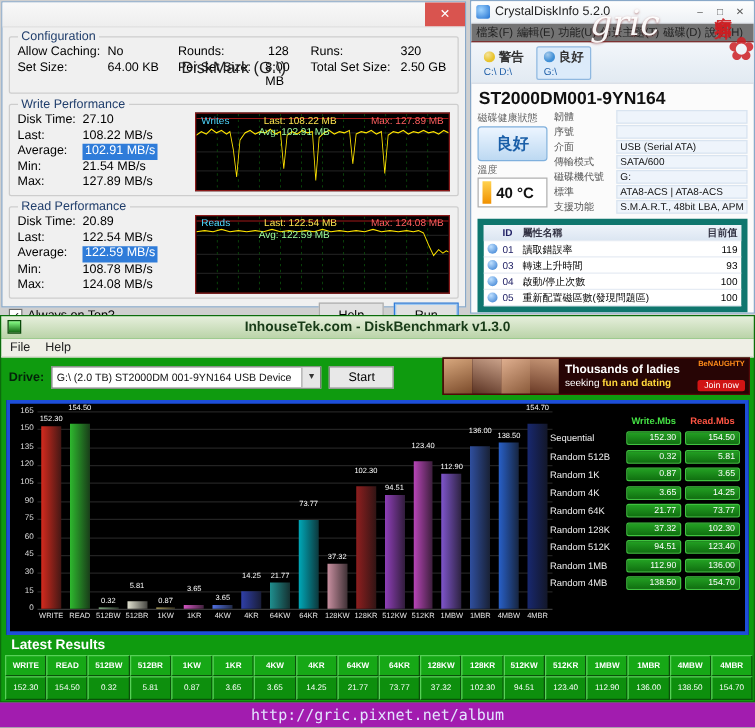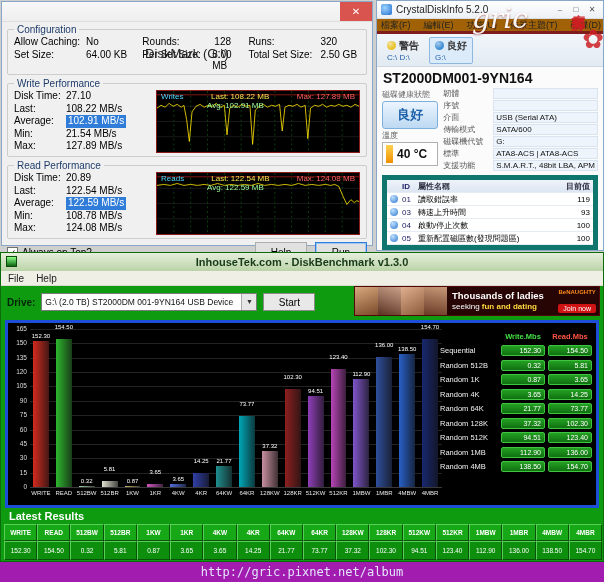--- a/index.html
+++ b/index.html
@@ -41,21 +41,21 @@
   .btn{min-width:52px;height:20px;background:#e1e1e1;border:1px solid #adadad;font-size:10px;font-family:inherit;color:#000;}
   .btn.help{margin-left:auto;}
   .btn.run{margin-left:8px;border:1px solid #2f7cd9;box-shadow:0 0 0 1px #9cc8f2 inset;}
 
   
   .cdi{left:376px;top:0;width:228px;height:251px;background:#fbfbfb;border:1px solid #89a8c8;overflow:hidden;}
   .cdi-titlebar{height:18px;display:flex;align-items:center;gap:4px;padding:0 4px;background:linear-gradient(#fefefe,#edf1f5);border-bottom:1px solid #d8dee6;font-size:10px;color:#222;}
   .cdi-appicon{width:11px;height:11px;border-radius:2px;background:radial-gradient(circle at 35% 35%,#9fd4ff,#1f6fd0);}
   .winbtns{margin-left:auto;display:flex;gap:2px;}
   .winbtn{width:14px;text-align:center;font-size:8px;color:#555;}
-  .cdi-menubar{height:15px;background:#a16207;border-bottom:3px solid #7f1d1d;display:flex;gap:13px;padding:0 4px;align-items:center;font-size:9px;color:#222;white-space:nowrap;overflow:hidden;}
+  .cdi-menubar{height:15px;background:#737373;border-bottom:1px solid #7f1d1d;display:flex;gap:3px;padding:0 4px;align-items:center;font-size:9px;color:#222;white-space:nowrap;overflow:hidden;}
   .diskband{height:33px;background:linear-gradient(#f2f6fa,#e2eaf2);border-bottom:1px solid #cfd8e2;display:flex;gap:4px;padding:2px 4px;align-items:center;overflow:hidden;}
   .chip{display:flex;flex-direction:column;align-items:flex-start;padding:1px 5px;border:1px solid transparent;border-radius:2px;}
   .chip.sel{background:#dcebfa;border-color:#8fb8e0;}
   .chip-top{display:flex;align-items:center;gap:3px;}
   .dot{width:9px;height:9px;border-radius:50%;}
   .chip-status{font-size:10px;font-weight:bold;color:#333;}
   .chip-drives{font-size:8px;color:#1f5fa8;}
   .cdi-model{font-size:14px;font-weight:bold;color:#111;padding:3px 6px 1px;}
   .cdi-cols{display:flex;gap:5px;padding:1px 5px 0;}
   .cdi-left{width:72px;}

